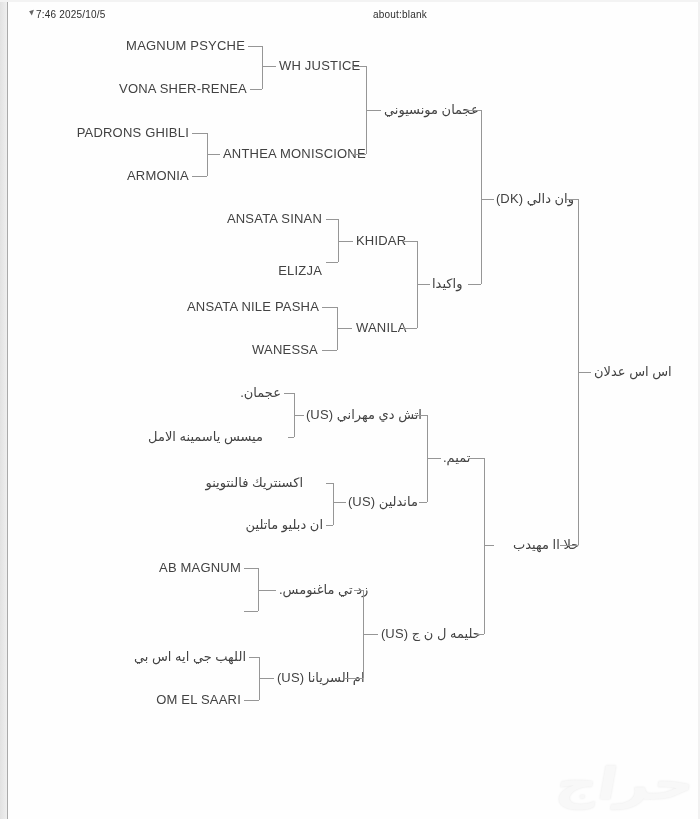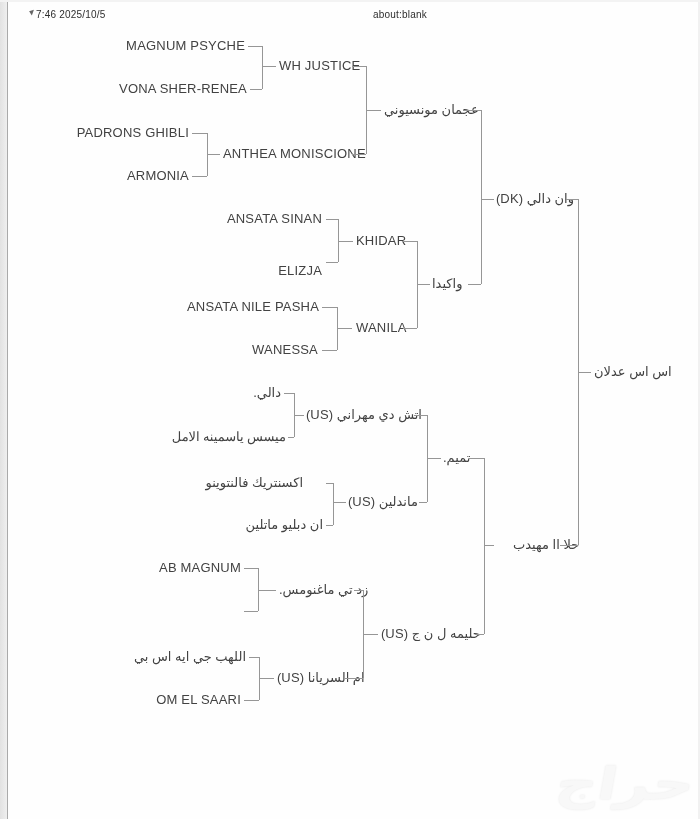--- a/index.html
+++ b/index.html
@@ -69,22 +69,22 @@
       <div class="node" style="top: 143px; left: 223px;">ANTHEA MONISCIONE</div>
       <div class="node ar" style="top: 99px; left: 384px;">عجمان مونسيوني</div>
       <div class="node" style="top: 208px; right: 378px;">ANSATA SINAN</div>
       <div class="node" style="top: 260px; right: 378px;">ELIZJA</div>
       <div class="node" style="top: 230px; left: 356px;">KHIDAR</div>
       <div class="node" style="top: 296px; right: 381px;">ANSATA NILE PASHA</div>
       <div class="node" style="top: 339px; right: 382px;">WANESSA</div>
       <div class="node" style="top: 317px; left: 356px;">WANILA</div>
       <div class="node ar" style="top: 273px; left: 432px;">واكيدا</div>
       <div class="node ar" style="top: 188px; left: 496px;">وان دالي (DK)</div>
-      <div class="node ar" style="top: 382px; right: 419px;">دالي.</div>
-      <div class="node ar" style="top: 426px; right: 414px; font-family: Liberation Serif, serif;">ميسس ياسمينه الامل</div>
+      <div class="node ar" style="top: 382px; right: 419px;">عجمان.</div>
+      <div class="node ar" style="top: 426px; right: 437px;">ميسس ياسمينه الامل</div>
       <div class="node ar" style="top: 404px; left: 306px;">اتش دي مهراني (US)</div>
       <div class="node ar" style="top: 472px; right: 397px;">اكسنتريك فالنتوينو</div>
       <div class="node ar" style="top: 514px; right: 377px;">ان دبليو ماتلين</div>
       <div class="node ar" style="top: 491px; left: 348px;">ماندلين (US)</div>
       <div class="node ar" style="top: 447px; left: 443px;">تميم.</div>
       <div class="node" style="top: 557px; right: 459px; margin-left: 22px;">AB MAGNUM</div>
       <div class="node ar" style="top: 579px; left: 279px;">زد تي ماغنومس.</div>
       <div class="node ar" style="top: 646px; right: 454px;">اللهب جي ايه اس بي</div>
       <div class="node" style="top: 689px; right: 459px;">OM EL SAARI</div>
       <div class="node ar" style="top: 667px; left: 277px;">ام السريانا (US)</div>

